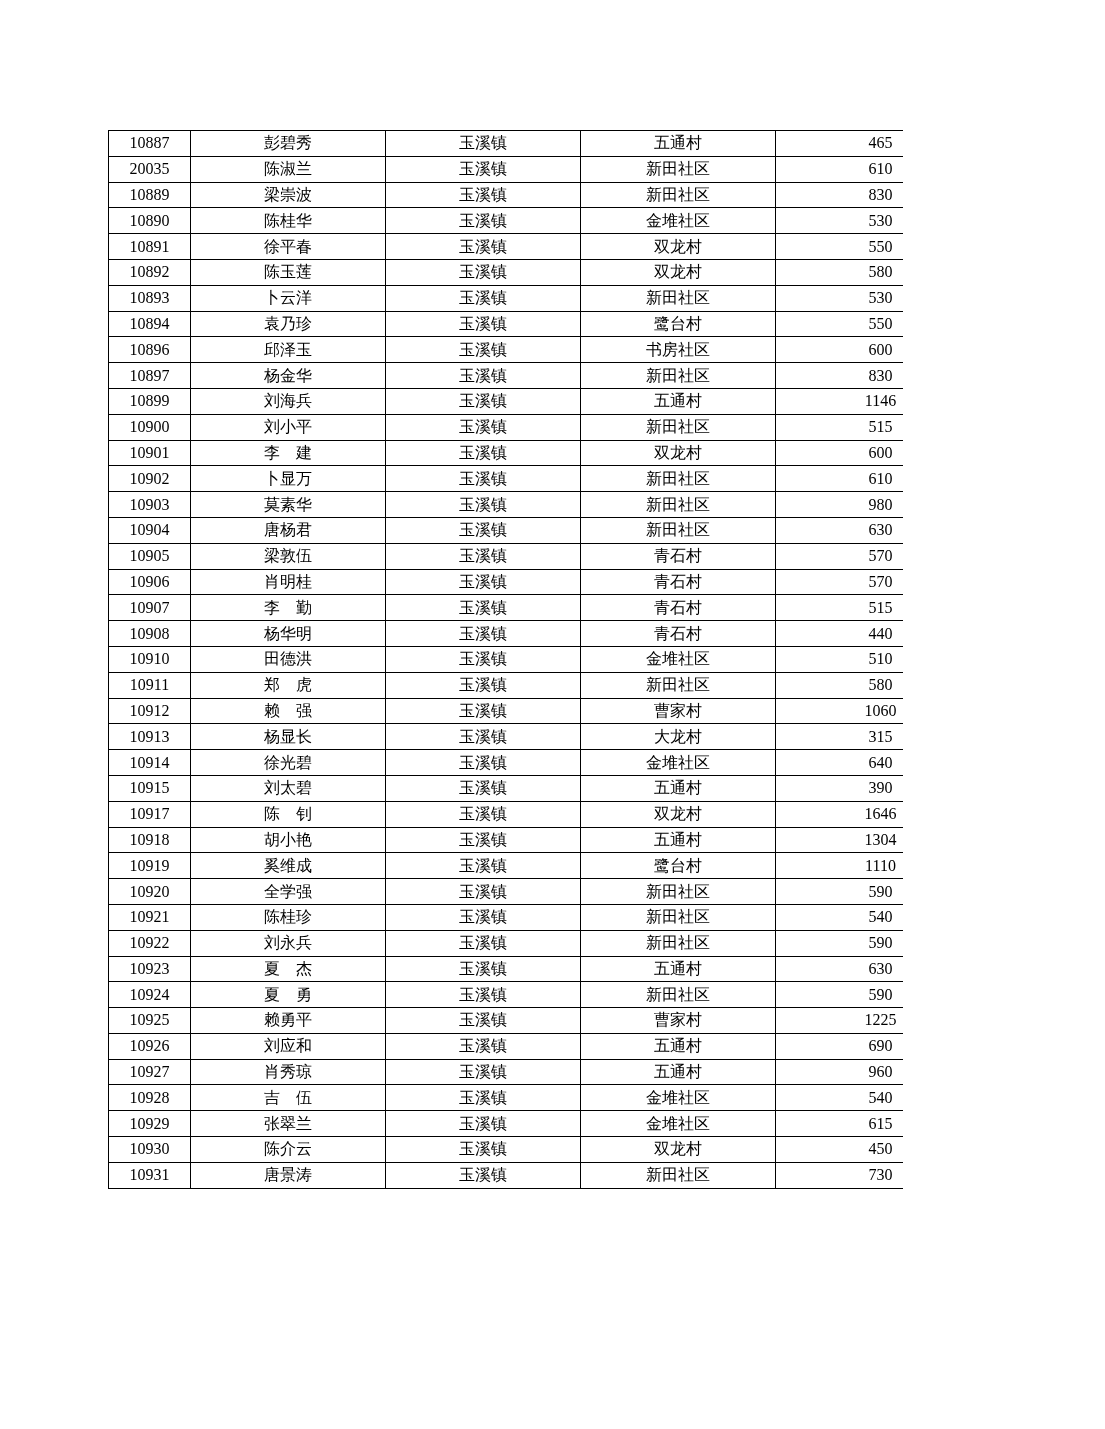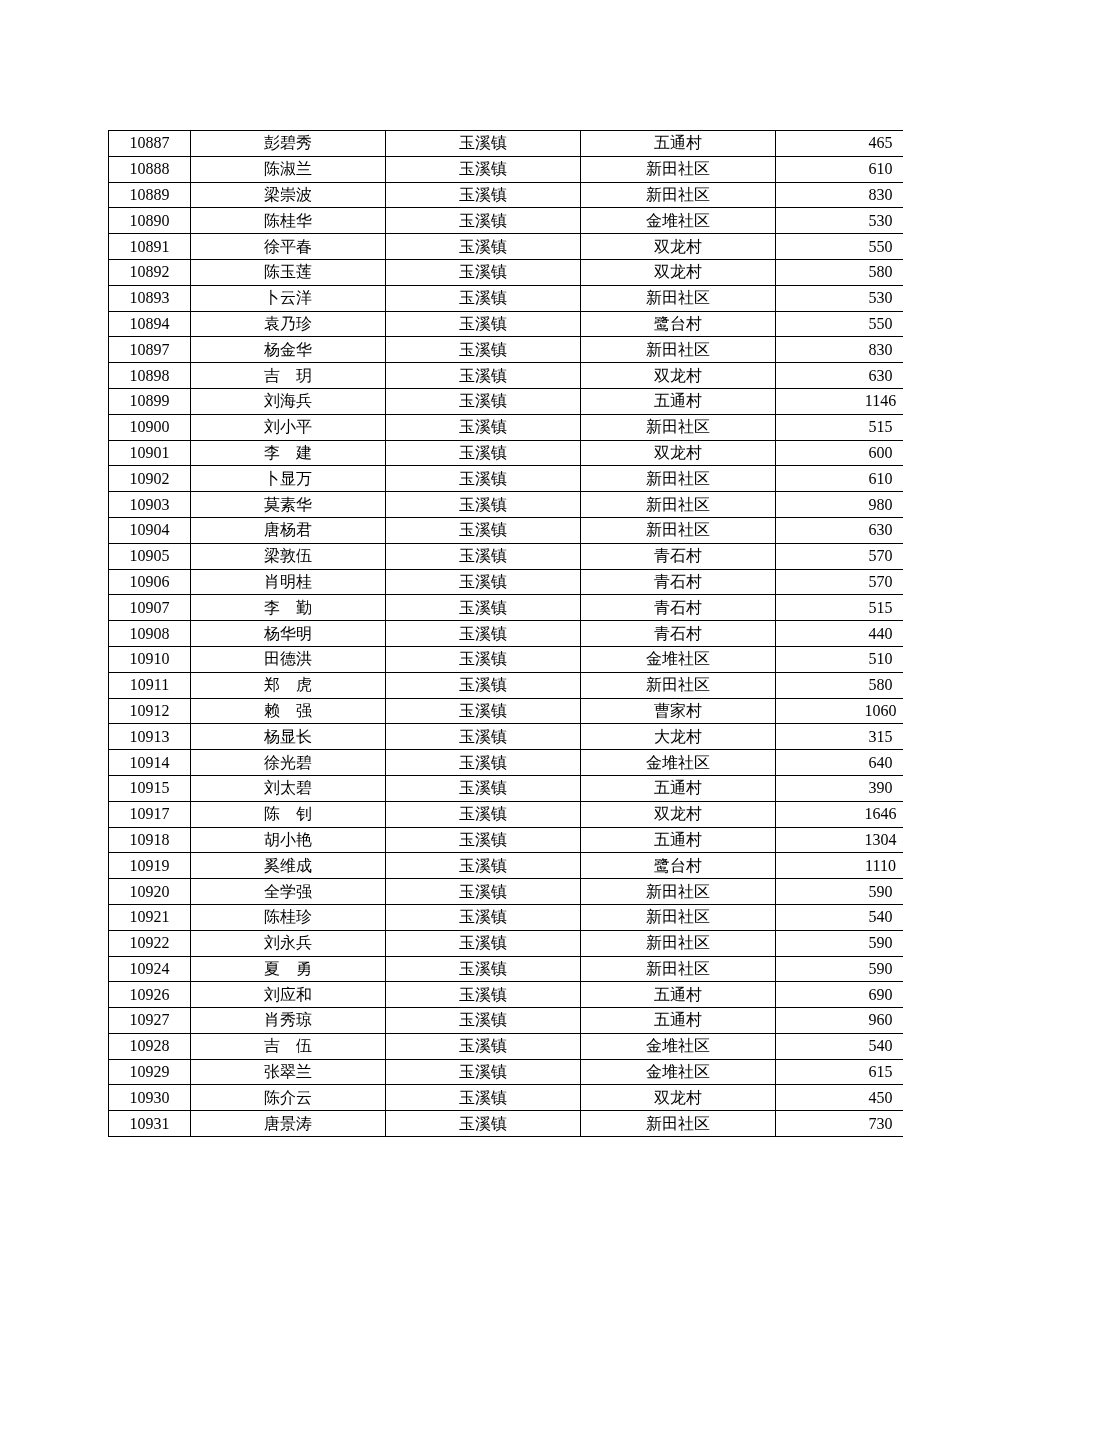--- a/index.html
+++ b/index.html
@@ -56,21 +56,21 @@
     </colgroup>
     <tbody id="table-body">
         <tr>
           <td>10887</td>
           <td>彭碧秀</td>
           <td>玉溪镇</td>
           <td>五通村</td>
           <td>465</td>
         </tr>
         <tr>
-          <td>10888</td>
+          <td>20035</td>
           <td>陈淑兰</td>
           <td>玉溪镇</td>
           <td>新田社区</td>
           <td>610</td>
         </tr>
         <tr>
           <td>10889</td>
           <td>梁崇波</td>
           <td>玉溪镇</td>
           <td>新田社区</td>
@@ -105,34 +105,34 @@
           <td>530</td>
         </tr>
         <tr>
           <td>10894</td>
           <td>袁乃珍</td>
           <td>玉溪镇</td>
           <td>鹭台村</td>
           <td>550</td>
         </tr>
         <tr>
+          <td>10896</td>
+          <td>邱泽玉</td>
+          <td>玉溪镇</td>
+          <td>书房社区</td>
+          <td>600</td>
+        </tr>
+        <tr>
           <td>10897</td>
           <td>杨金华</td>
           <td>玉溪镇</td>
           <td>新田社区</td>
           <td>830</td>
         </tr>
         <tr>
-          <td>10898</td>
-          <td>吉　玥</td>
-          <td>玉溪镇</td>
-          <td>双龙村</td>
-          <td>630</td>
-        </tr>
-        <tr>
           <td>10899</td>
           <td>刘海兵</td>
           <td>玉溪镇</td>
           <td>五通村</td>
           <td>1146</td>
         </tr>
         <tr>
           <td>10900</td>
           <td>刘小平</td>
           <td>玉溪镇</td>
@@ -273,25 +273,39 @@
           <td>540</td>
         </tr>
         <tr>
           <td>10922</td>
           <td>刘永兵</td>
           <td>玉溪镇</td>
           <td>新田社区</td>
           <td>590</td>
         </tr>
         <tr>
+          <td>10923</td>
+          <td>夏　杰</td>
+          <td>玉溪镇</td>
+          <td>五通村</td>
+          <td>630</td>
+        </tr>
+        <tr>
           <td>10924</td>
           <td>夏　勇</td>
           <td>玉溪镇</td>
           <td>新田社区</td>
           <td>590</td>
+        </tr>
+        <tr>
+          <td>10925</td>
+          <td>赖勇平</td>
+          <td>玉溪镇</td>
+          <td>曹家村</td>
+          <td>1225</td>
         </tr>
         <tr>
           <td>10926</td>
           <td>刘应和</td>
           <td>玉溪镇</td>
           <td>五通村</td>
           <td>690</td>
         </tr>
         <tr>
           <td>10927</td>

